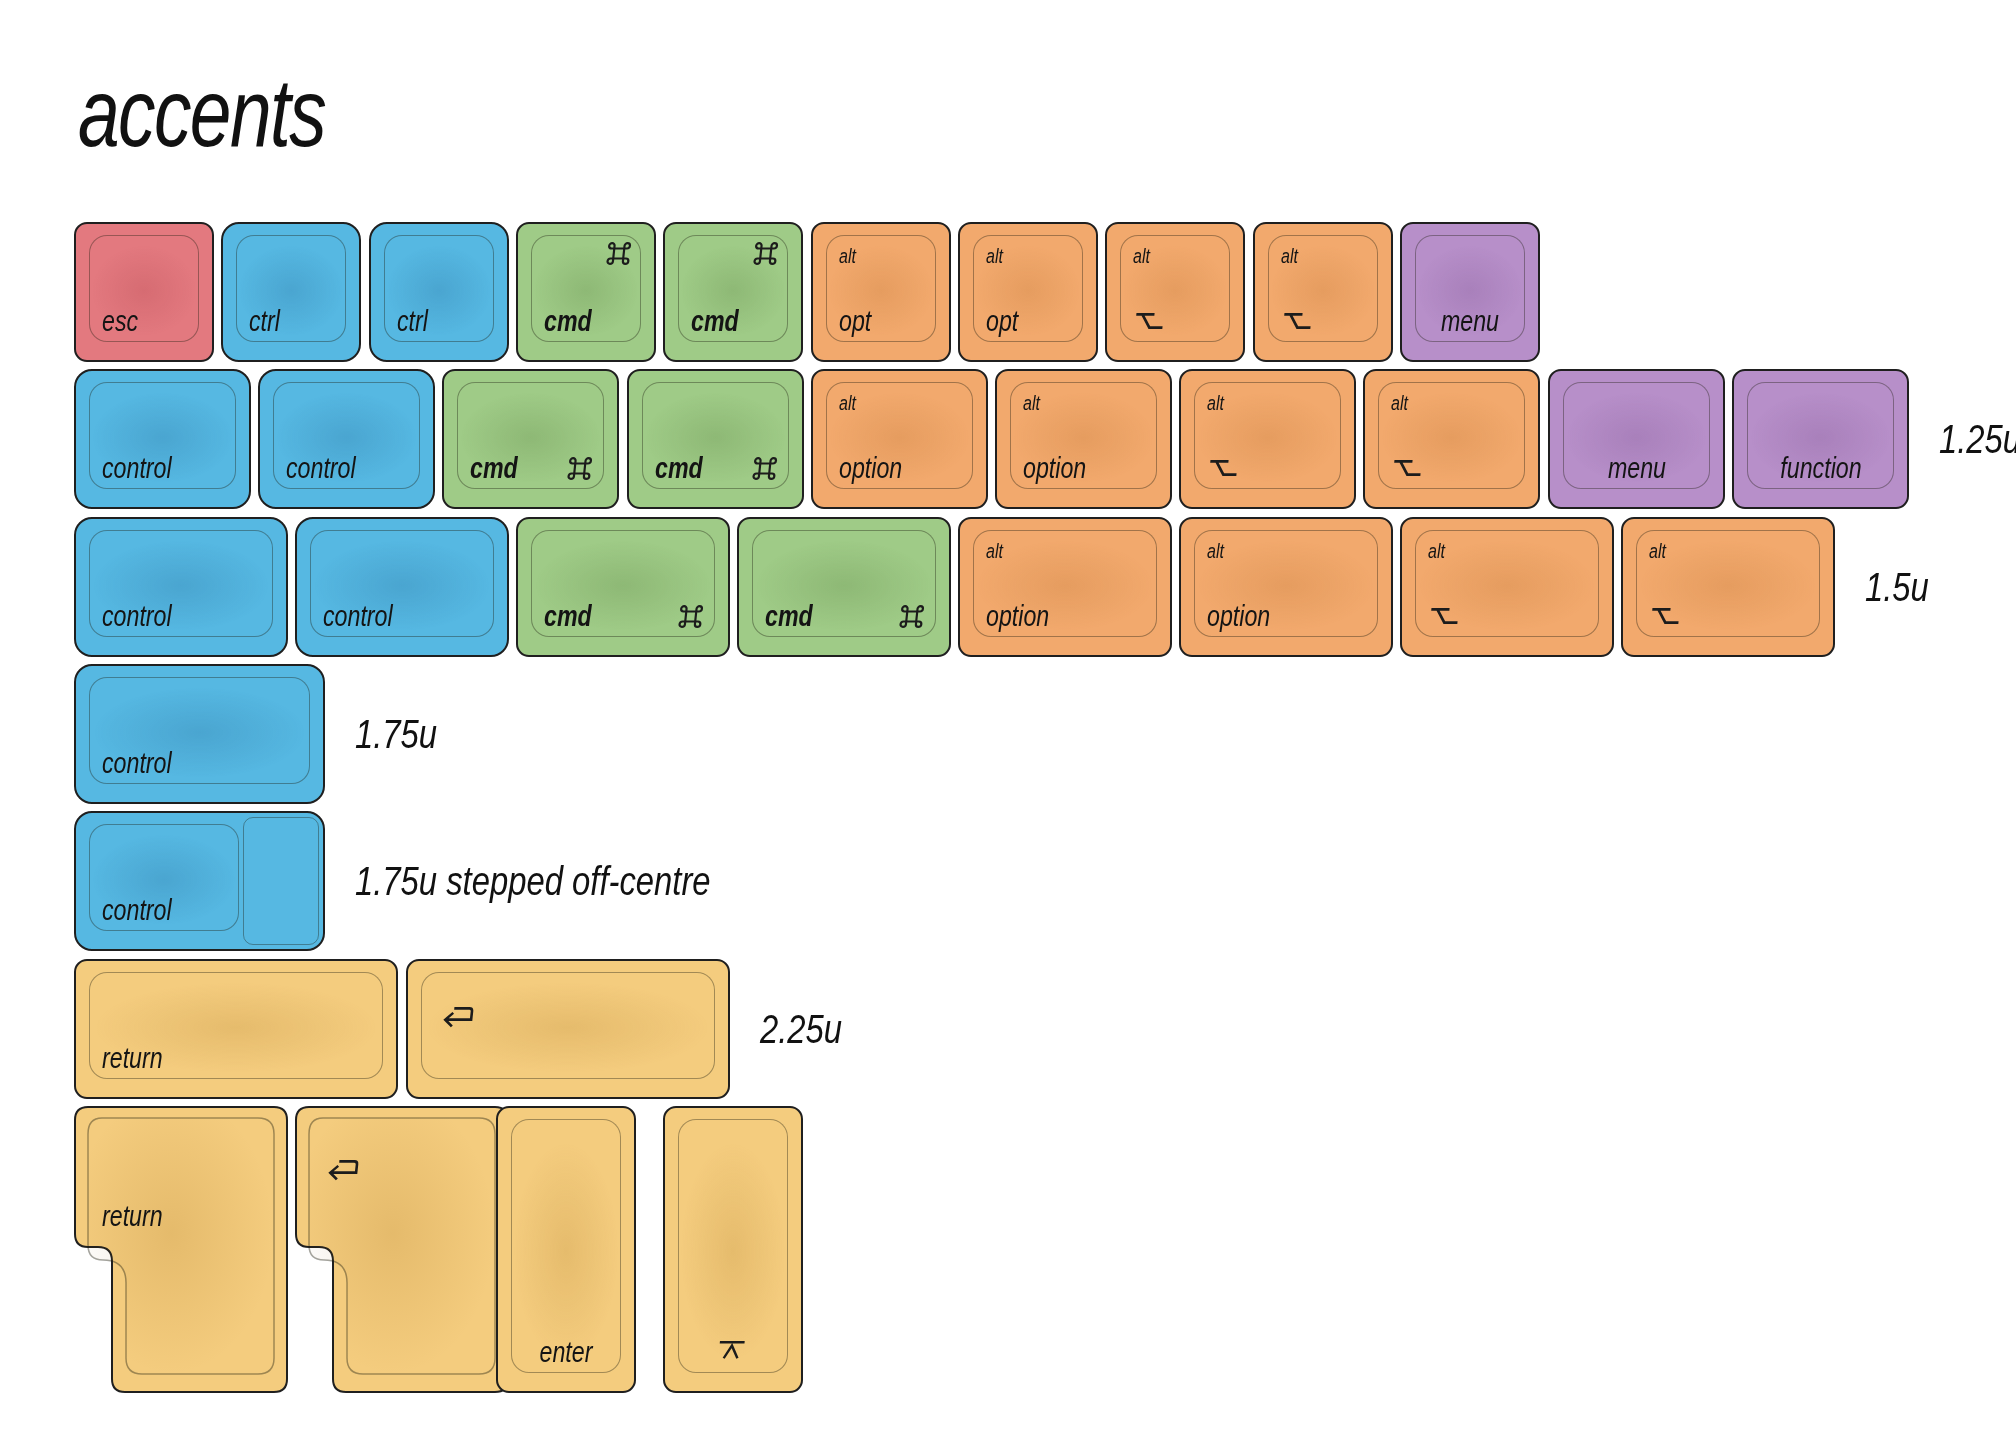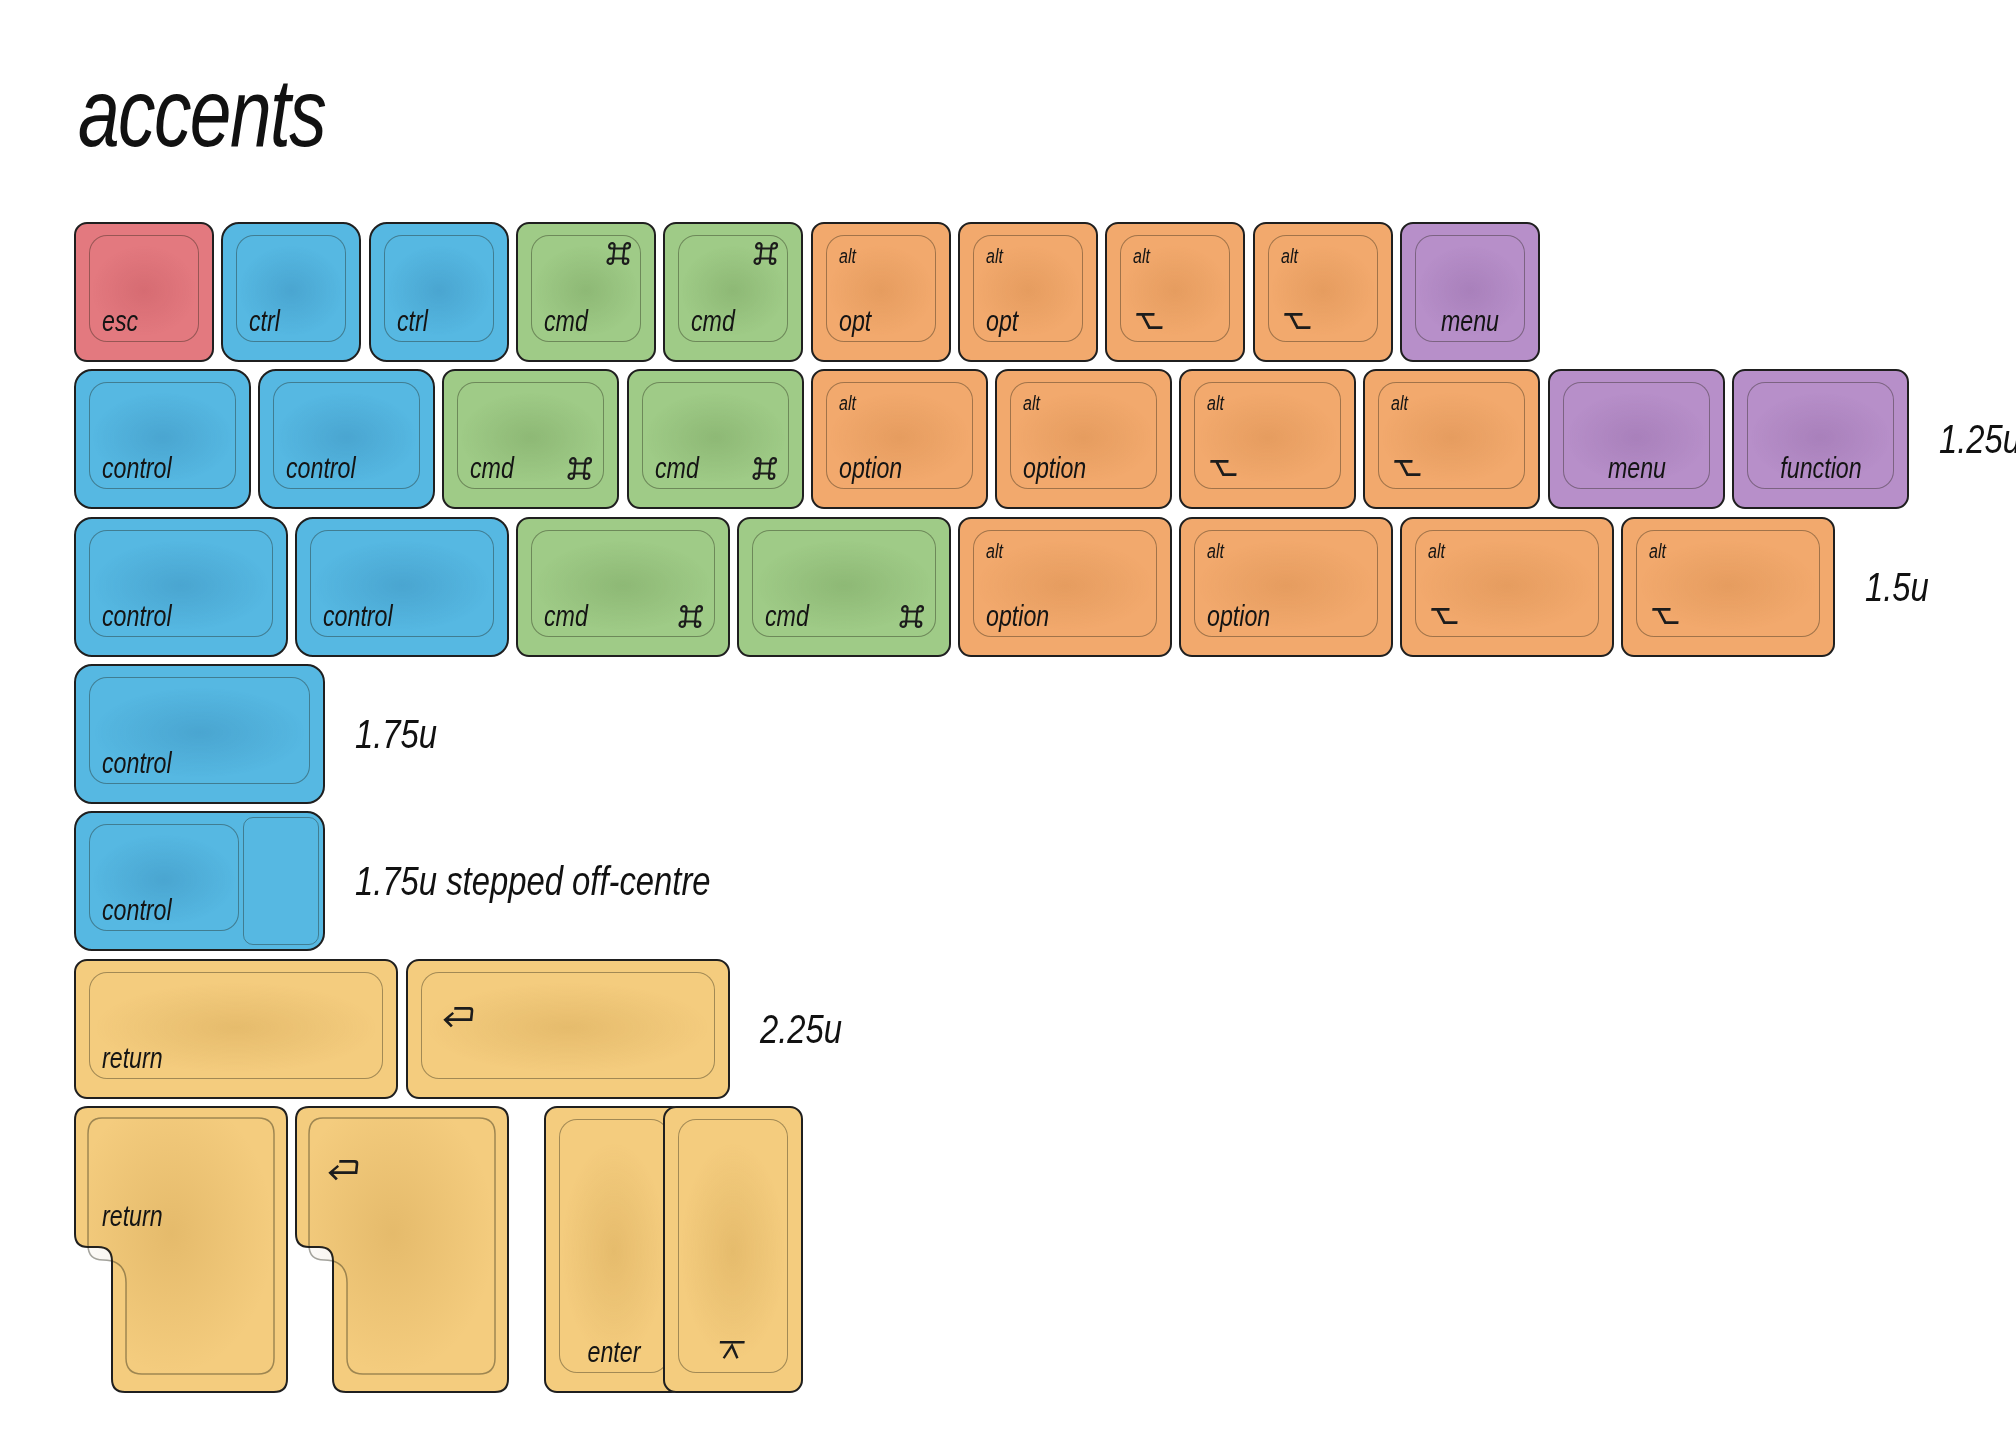--- a/index.html
+++ b/index.html
@@ -10,21 +10,21 @@
   .key{position:absolute;border:2px solid #1f1f1f;border-radius:13px;box-sizing:border-box;}
   .key.iso{border:none;border-radius:0;background:transparent!important;}
   .iso-svg{position:absolute;left:0;top:0;width:100%;height:100%;overflow:visible;}
   .surf{position:absolute;left:13px;right:13px;top:11px;bottom:18px;border:1.5px solid rgba(30,30,15,.38);
         border-radius:18px;background:radial-gradient(ellipse 62% 55% at 50% 52%, var(--shade), rgba(0,0,0,0) 78%);}
   .surf-stepped{right:84px;}
   .step{position:absolute;right:4px;top:4px;bottom:4px;width:74px;border:1.5px solid rgba(30,30,15,.38);
         border-radius:10px;}
   .c-red{background:#e3797f;--shade:rgba(130,20,30,.13);}
   .c-blue{background:#56b8e2;border-radius:18px;--shade:rgba(8,60,110,.15);}
-  .c-green{background:#9fcb87;--shade:rgba(40,75,12,.14);}
+  .c-green{background:#9fcb87;font-weight:bold;--shade:rgba(40,75,12,.14);}
   .c-orange{background:#f2a96d;--shade:rgba(150,75,5,.13);}
   .c-purple{background:#b78fc9;--shade:rgba(75,30,95,.13);}
   .c-yellow{background:#f4cc7e;--shade:rgba(150,95,10,.15);}
   .lbl{position:absolute;font-style:italic;font-size:29px;color:#141414;line-height:1;white-space:nowrap;
        transform:scaleX(.8);transform-origin:left bottom;}
   .lbl.bl{left:26px;bottom:24px;}
   .lbl.tl{left:26px;top:22px;font-size:20px;font-weight:500;transform-origin:left top;}
   .lbl.bc{left:50%;bottom:24px;transform:translateX(-50%) scaleX(.8);transform-origin:center bottom;}
   .lbl.iso-bl{left:28px;top:96px;transform-origin:left top;}
   .icon{position:absolute;color:#1c1c1c;}
@@ -299,21 +299,21 @@
           <path d="M28 12 H184 Q200 12 200 28 V252 Q200 268 184 268 H68 Q52 268 52 252 V177 Q52 154 29 154 Q14 154 14 139 V28 Q14 12 28 12 Z" fill="url(#isog2)" stroke="rgba(30,30,15,.4)" stroke-width="1.5"></path>
         </svg>
         <span class="icon iso-tl">
           <svg viewBox="0 0 34 24">
             <g transform="translate(1.8 0) skewX(-6)">
               <path d="M14 3 H27.5 Q30 3 30 5.5 V13 H7 M13.5 7 L7 13 L13.5 19" fill="none" stroke="#1c1c1c" stroke-width="2.3"></path>
             </g>
           </svg>
         </span>
       </div>
-      <div class="key c-yellow" style="left: 496px; top: 1106px; width: 140px; height: 287px; margin-left: 48px;">
+      <div class="key c-yellow" style="left: 496px; top: 1106px; width: 140px; height: 287px;">
         <div class="surf"></div>
         <span class="lbl bc">enter</span>
       </div>
       <div class="key c-yellow" style="left: 663px; top: 1106px; width: 140px; height: 287px;">
         <div class="surf"></div>
         <span class="icon bc">
           <svg viewBox="0 0 30 20">
             <g transform="translate(1.4 0) skewX(-6)">
               <path d="M3.5 3 H26 M8.5 17.5 L14.8 6 L21 17.5" fill="none" stroke="#1c1c1c" stroke-width="2.2"></path>
             </g>

